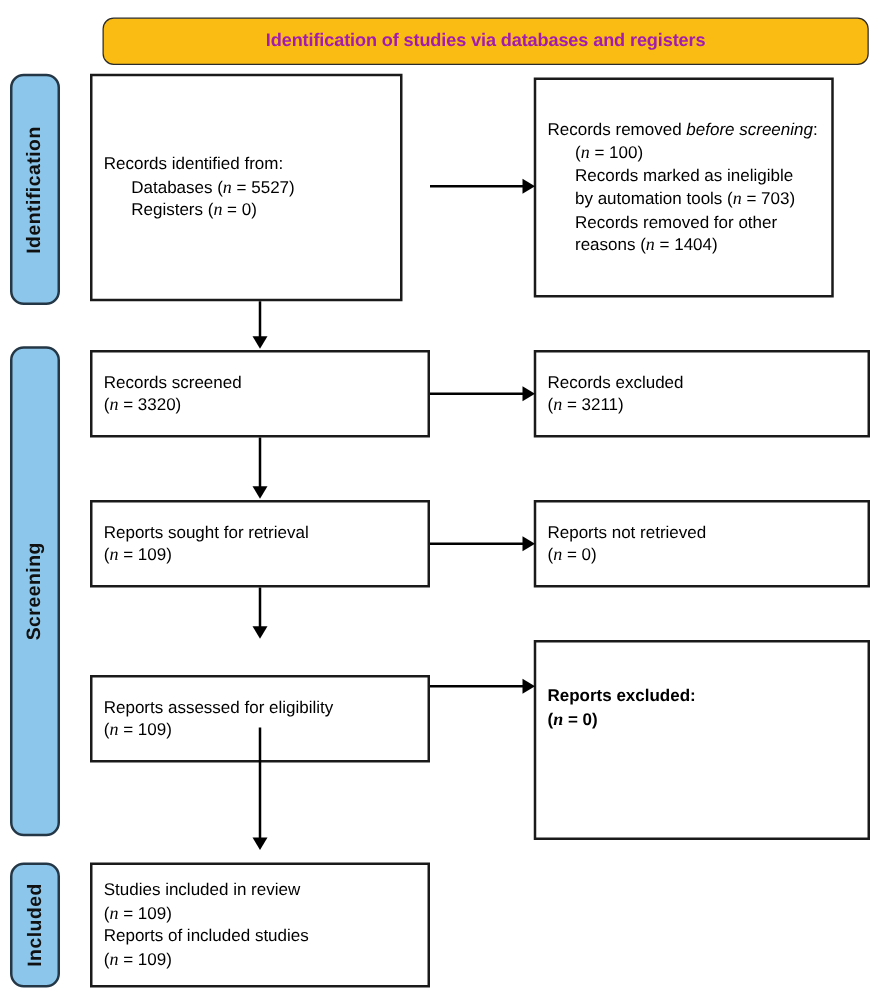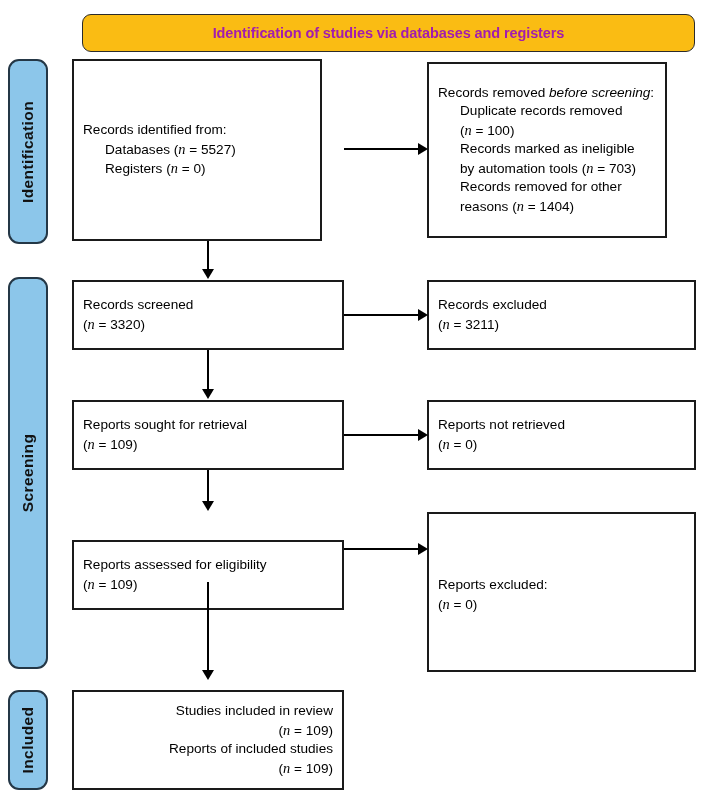--- a/index.html
+++ b/index.html
@@ -94,23 +94,23 @@
 
   
   #box-identified      { left: 72px;  top: 59px;  width: 250px; height: 182px; }
   #box-removed         { left: 427px; top: 62px;  width: 240px; height: 176px; }
   #box-screened        { left: 72px;  top: 280px; width: 272px; height: 70px;  }
   #box-excluded        { left: 427px; top: 280px; width: 269px; height: 70px;  }
   #box-sought          { left: 72px;  top: 400px; width: 272px; height: 70px;  }
   #box-not-retrieved   { left: 427px; top: 400px; width: 269px; height: 70px;  }
   #box-assessed        { left: 72px;  top: 540px; width: 272px; height: 70px;  }
   #box-reports-excl    { left: 427px; top: 512px; width: 269px; height: 160px; }
-  #box-included        { left: 72px;  top: 690px; width: 272px; height: 100px; text-align: right; }
-
-  #box-reports-excl .box-body { padding-top: 62px; }
+  #box-included        { left: 72px;  top: 690px; width: 272px; height: 100px; }
+
+  #box-reports-excl .box-body { padding-top: 34px; font-weight: bold; }
 
   
   .line-v, .line-h {
     position: absolute;
     background: #000000;
   }
   .line-v { width: 2.4px; }
   .line-h { height: 2.4px; }
 
   .arrow-down, .arrow-right {
@@ -157,21 +157,20 @@
         <span>Registers (</span><em class="vn">n</em><span> = 0)</span>
       </div>
     </div>
   </div>
 
   <div class="box" id="box-removed">
     <div class="box-body">
       <div class="ln">
         <span>Records removed </span><em class="it">before screening</em><span>:</span>
       </div>
-      <div class="ln indent">Duplicate records removed</div>
       <div class="ln indent">
         (<em class="vn">n</em><span> = 100)</span>
       </div>
       <div class="ln indent">Records marked as ineligible</div>
       <div class="ln indent">
         <span>by automation tools (</span><em class="vn">n</em><span> = 703)</span>
       </div>
       <div class="ln indent">Records removed for other</div>
       <div class="ln indent">
         <span>reasons (</span><em class="vn">n</em><span> = 1404)</span>

